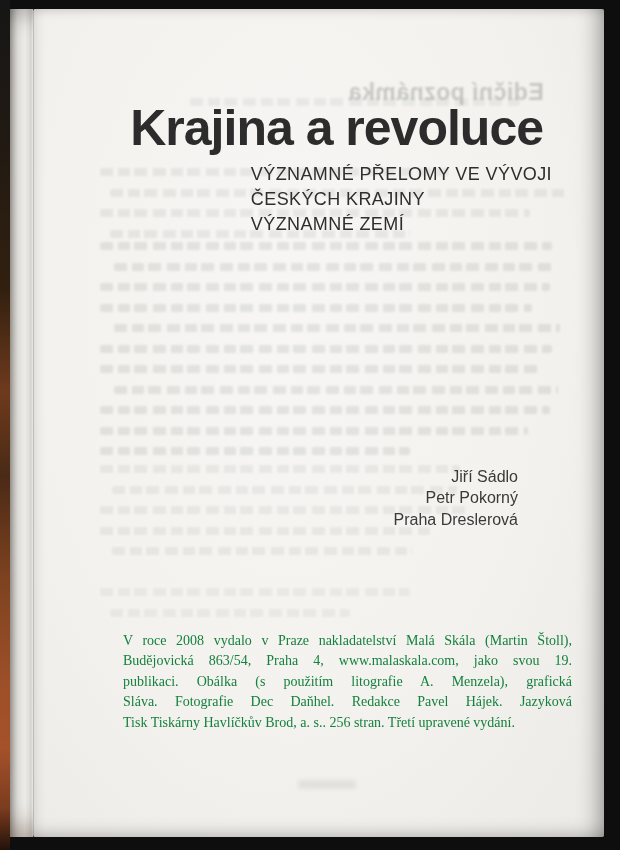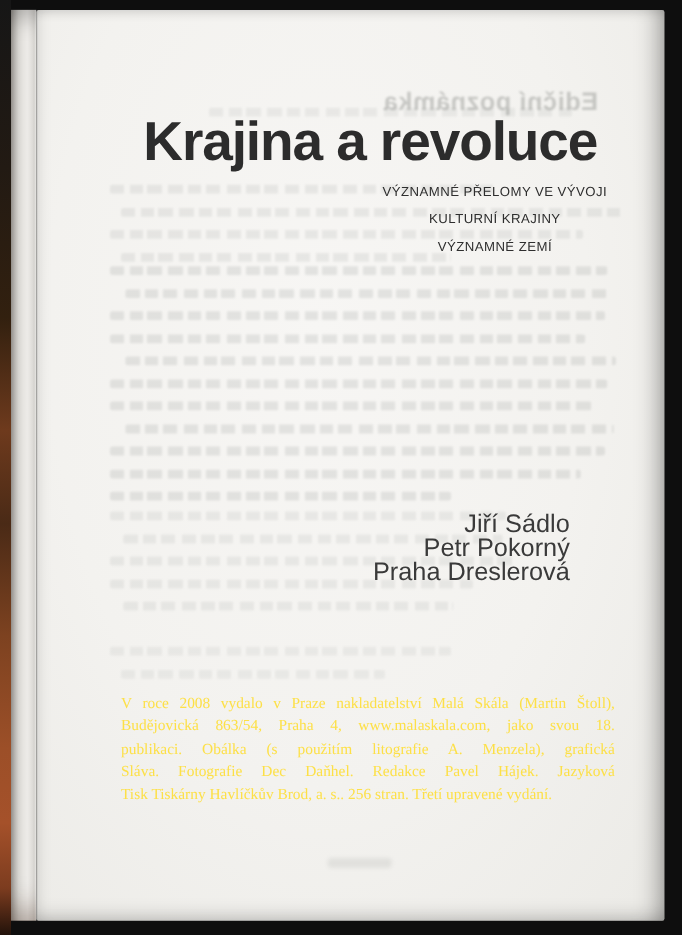--- a/index.html
+++ b/index.html
@@ -35,26 +35,26 @@
       currentColor 18px 30px,transparent 30px 34px,currentColor 34px 47px,transparent 47px 53px);}
   .st-heading{position:absolute;left:335px;top:79px;width:222px;text-align:center;
     transform:scaleX(-1);font-weight:bold;font-size:23px;letter-spacing:.5px;
     color:#7e807c;opacity:.38;filter:blur(.8px);}
   .smudge{position:absolute;left:298px;top:780px;width:58px;height:9px;background:#8c8e8a;
     opacity:.16;filter:blur(2px);border-radius:3px;}
 
   
   .title{position:absolute;left:0;right:77px;top:103px;text-align:right;
     font-size:50px;font-weight:bold;letter-spacing:-1px;color:#2c2c2c;line-height:1;}
-  .subtitle{position:absolute;right:68px;top:162px;text-align:center;
-    font-size:12px;line-height:25px;letter-spacing:.4px;color:#2e2e2e;}
+  .subtitle{position:absolute;right:68px;top:162px;text-align:left;
+    font-size:18px;line-height:25px;letter-spacing:.4px;color:#2e2e2e;}
   .authors{position:absolute;right:102px;top:466px;text-align:right;
-    font-size:23px;line-height:21.4px;color:#3a3a3a;}
-  .colophon{position:absolute;left:110px;width:449px;top:631px;
-    font-family:"Liberation Serif",serif;font-size:14px;line-height:20.4px;color:#fde047;}
+    font-size:16px;line-height:21.4px;color:#3a3a3a;}
+  .colophon{position:absolute;left:123px;width:449px;top:631px;
+    font-family:"Liberation Serif",serif;font-size:14px;line-height:20.4px;color:#15803d;}
   .colophon .cl{text-align:justify;text-align-last:justify;}
   .colophon .cl.last{text-align-last:left;white-space:nowrap;}
 </style>
 </head>
 <body>
 
 <div class="canvas">
 
   <div class="spine"></div>
   <div class="edge-strip"></div>
@@ -102,32 +102,32 @@
       <i class="stl" style="width:310px"></i>
       <i class="stl" style="width:240px;margin-left:10px"></i>
     </div>
 
     <div class="smudge"></div>
 
     <div class="title">Krajina a revoluce</div>
 
     <div class="subtitle">
       <div>VÝZNAMNÉ PŘELOMY VE VÝVOJI</div>
-      <div>KULTURNÍ KRAJINY</div>
+      <div>ČESKÝCH KRAJINY</div>
       <div>VÝZNAMNÉ ZEMÍ</div>
     </div>
 
     <div class="authors">
       <div>Jiří Sádlo</div>
       <div>Petr Pokorný</div>
       <div>Praha Dreslerová</div>
     </div>
 
     <div class="colophon">
       <div class="cl">V roce 2008 vydalo v Praze nakladatelství Malá Skála (Martin Štoll),</div>
-      <div class="cl">Budějovická 863/54, Praha 4, www.malaskala.com, jako svou 18.</div>
+      <div class="cl">Budějovická 863/54, Praha 4, www.malaskala.com, jako svou 19.</div>
       <div class="cl">publikaci. Obálka (s použitím litografie A. Menzela), grafická</div>
       <div class="cl">Sláva. Fotografie Dec Daňhel. Redakce Pavel Hájek. Jazyková</div>
       <div class="cl last">Tisk Tiskárny Havlíčkův Brod, a. s.. 256 stran. Třetí upravené vydání.</div>
     </div>
 
   </div>
 </div>
 
 </body></html>

